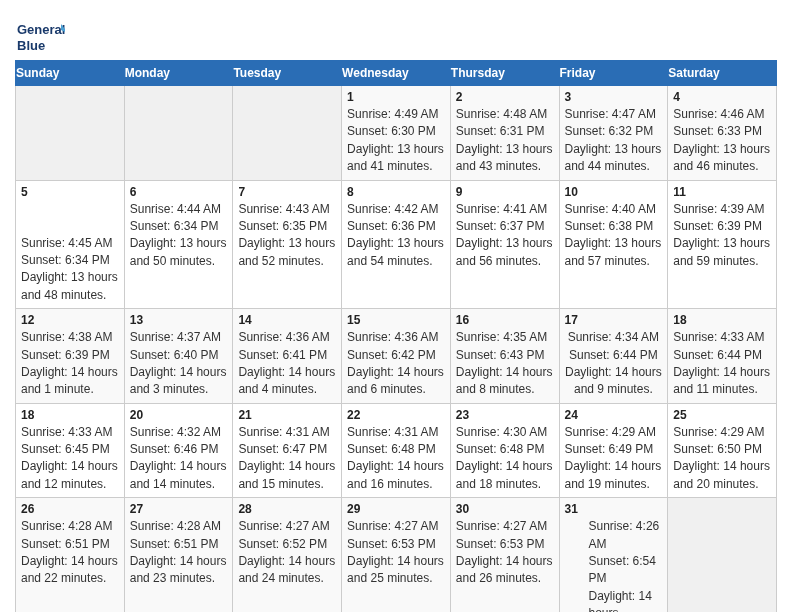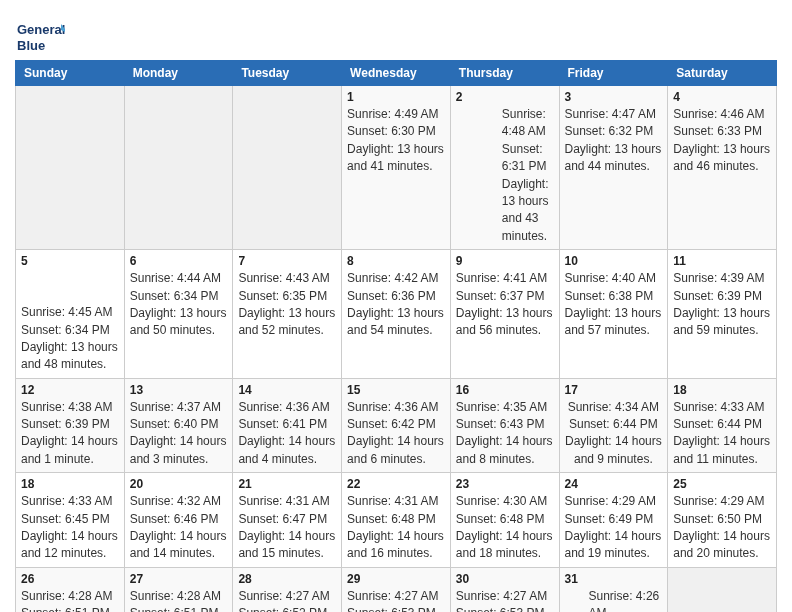--- a/index.html
+++ b/index.html
@@ -36,21 +36,21 @@
     table {
       width: 100%;
       border-collapse: collapse;
       font-size: 10.5px;
     }
     thead tr {
       background-color: #2a6db5;
       color: white;
     }
     thead th {
-      padding: 5px 8px;
+      padding: 5px 0;
       text-align: left;
       font-size: 12px;
       font-weight: bold;
       border: 1px solid #2a6db5;
     }
     tbody td {
       border: 1px solid #ccc;
       vertical-align: top;
       padding: 4px 5px;
       min-height: 80px;
@@ -113,21 +113,21 @@
         <td class="empty"></td>
         <td>
           <div class="day-number">1</div>
           <div class="day-info" style="white-space: pre-line;">Sunrise: 4:49 AM
 Sunset: 6:30 PM
 Daylight: 13 hours
 and 41 minutes.</div>
         </td>
         <td>
           <div class="day-number">2</div>
-          <div class="day-info" style="white-space: pre-line; margin-left: 46px;">Sunrise: 4:48 AM
+          <div class="day-info" style="white-space: pre-line;">Sunrise: 4:48 AM
 Sunset: 6:31 PM
 Daylight: 13 hours
 and 43 minutes.</div>
         </td>
         <td>
           <div class="day-number">3</div>
           <div class="day-info" style="white-space: pre-line;">Sunrise: 4:47 AM
 Sunset: 6:32 PM
 Daylight: 13 hours
 and 44 minutes.</div>

